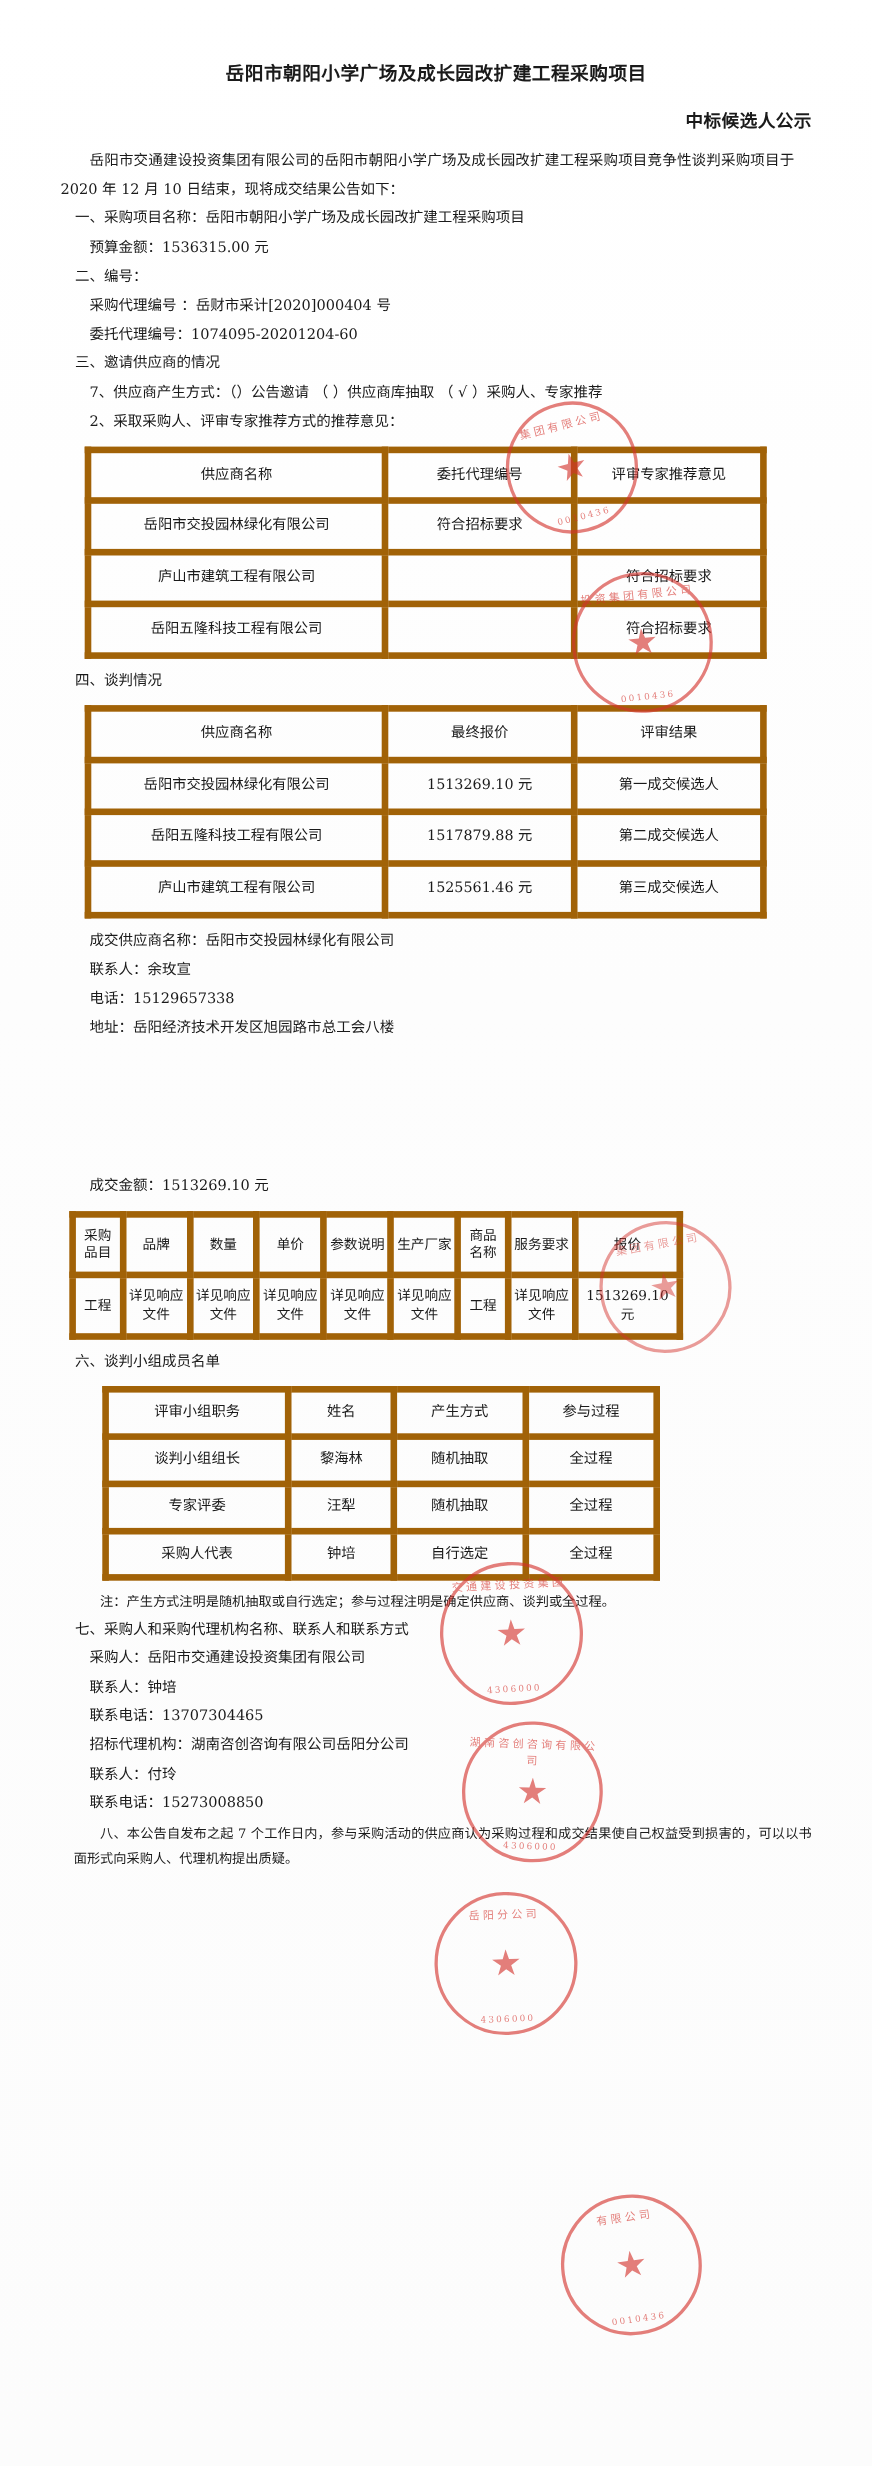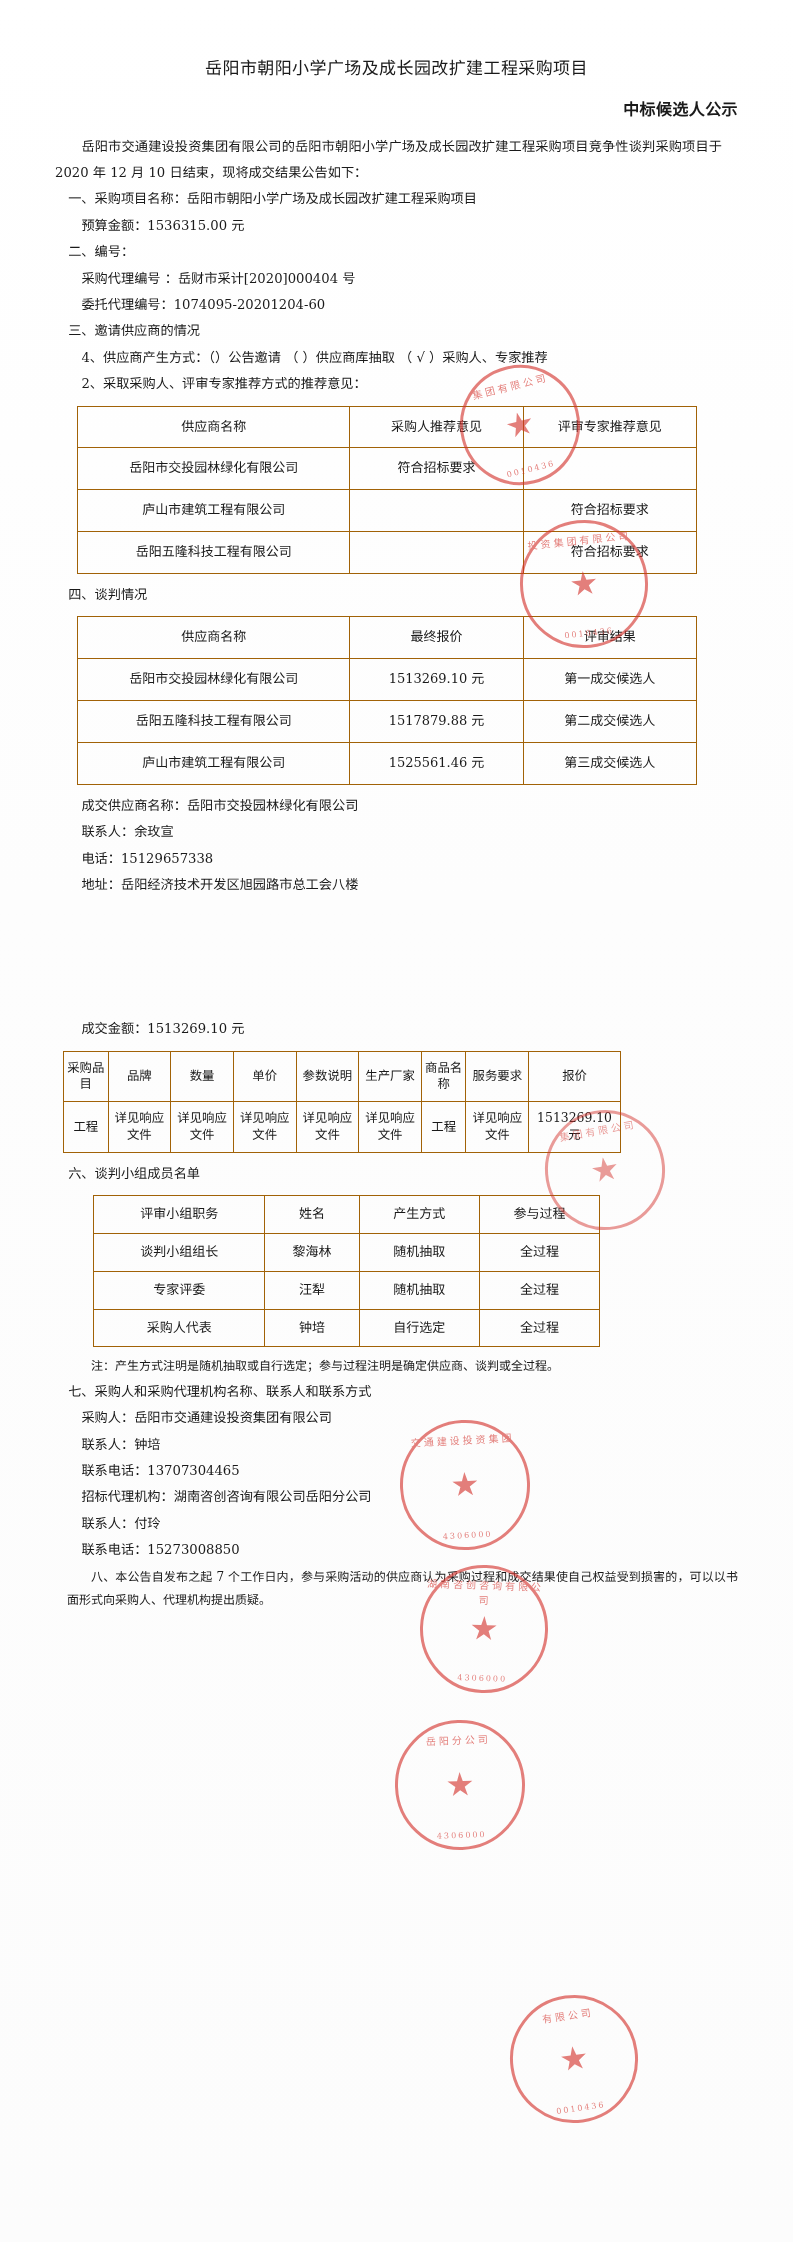--- a/index.html
+++ b/index.html
@@ -27,21 +27,21 @@
     z-index: 0;
   }
   .content {
     position: relative;
     z-index: 3;
     padding: 38px 55px 0 55px;
   }
 
   h1.doc-title {
     font-size: 17px;
-    font-weight: normal;
+    font-weight: bold;
     text-align: center;
     margin: 18px 0 0 0;
     letter-spacing: 0.4px;
     line-height: 1.5;
   }
   h2.doc-subtitle {
     font-size: 16px;
     font-weight: bold;
     text-align: right;
     margin: 14px 0 0 0;
@@ -75,21 +75,21 @@
     text-align: justify;
   }
 
   table.doc-table {
     border-collapse: collapse;
     width: 620px;
     margin: 8px 0 8px 22px;
     font-size: 13px;
   }
   table.doc-table td, table.doc-table th {
-    border: 1px solid #a16207;
+    border: 6px solid #a16207;
     text-align: center;
     font-weight: normal;
     padding: 11px 4px;
     line-height: 1.45;
   }
   table.wide-table {
     width: 558px;
     margin-left: 8px;
     font-size: 12.4px;
   }
@@ -209,28 +209,28 @@
     <p class="para">岳阳市交通建设投资集团有限公司的岳阳市朝阳小学广场及成长园改扩建工程采购项目竞争性谈判采购项目于 2020 年 12 月 10 日结束，现将成交结果公告如下：</p>
 
     <p class="sec">一、采购项目名称：岳阳市朝阳小学广场及成长园改扩建工程采购项目</p>
     <p class="sub1">预算金额：1536315.00 元</p>
 
     <p class="sec">二、编号：</p>
     <p class="sub1">采购代理编号 ：岳财市采计[2020]000404 号</p>
     <p class="sub1">委托代理编号：1074095-20201204-60</p>
 
     <p class="sec">三、邀请供应商的情况</p>
-    <p class="sub1">4、供应商产生方式：（）公告邀请 （ ）供应商库抽取 （ √ ）采购人、专家推荐</p>
+    <p class="sub1">7、供应商产生方式：（）公告邀请 （ ）供应商库抽取 （ √ ）采购人、专家推荐</p>
     <p class="sub1">2、采取采购人、评审专家推荐方式的推荐意见：</p>
 
     <table class="doc-table">
       <thead>
         <tr>
           <th class="col-name">供应商名称</th>
-          <th class="col-mid">采购人推荐意见</th>
+          <th class="col-mid">委托代理编号</th>
           <th class="col-end">评审专家推荐意见</th>
         </tr>
       </thead>
       <tbody>
         <tr>
           <td>岳阳市交投园林绿化有限公司</td>
           <td>符合招标要求</td>
           <td></td>
         </tr>
         <tr>

